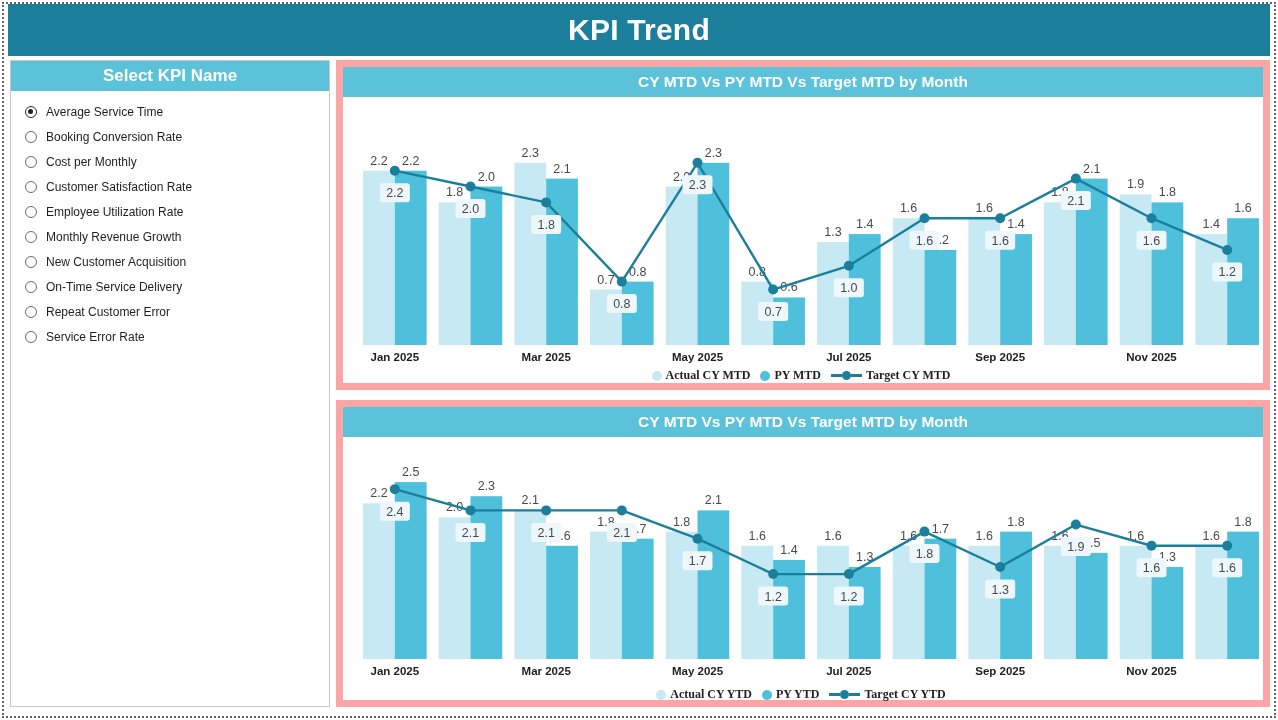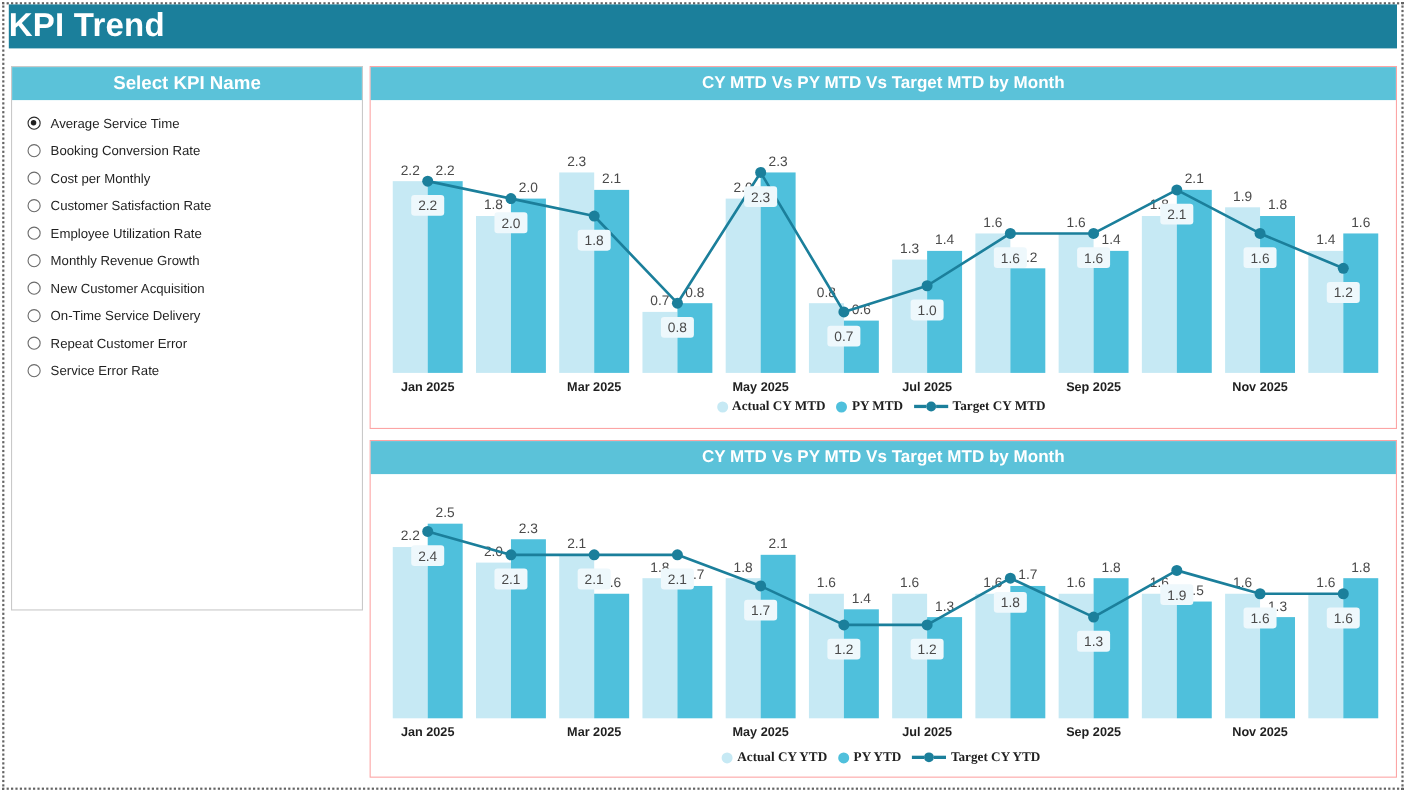--- a/index.html
+++ b/index.html
@@ -20,36 +20,36 @@
     content: "";
     position: absolute; left: 2px; top: 2px; right: 2px; bottom: 2px;
     border: 2px dotted #4a4a4a;
     pointer-events: none;
     opacity: .85;
   }
 
   .app-header {
     position: absolute;
     left: 8px; top: 4px;
-    width: 1262px; height: 40px;
+    width: 1262px; height: 52px;
     background: #1b7f9b;
-    display: flex; align-items: center; 
+    display: flex; align-items: center; justify-content: center;
   }
   .app-header .title {
     color: #ffffff;
     font-size: 30px;
     font-weight: bold;
     letter-spacing: .2px;
   }
 
   
   .sidebar {
     position: absolute;
     left: 10px; top: 60px;
-    width: 320px; height: 495px;
+    width: 320px; height: 647px;
     background: #ffffff;
     border: 1px solid #c9c9c9;
     display: flex; flex-direction: column;
   }
   .sidebar-header {
     height: 30px;
     background: #5bc2d9;
     display: flex; align-items: center; justify-content: center;
     color: #ffffff;
     font-size: 17px;
@@ -83,21 +83,21 @@
     font-weight: normal;
     color: #1f1f1f;
   }
 
   
   .panel {
     position: absolute;
     left: 336px;
     width: 934px;
     background: #ffffff;
-    border: 1px solid #fca5a5;
+    border: 7px solid #fca5a5;
   }
   #panel-mtd { top: 60px;  height: 330px; }
   #panel-ytd { top: 400px; height: 307px; }
 
   .panel-header {
     height: 30px;
     background: #5bc2d9;
     display: flex; align-items: center; justify-content: center;
     color: #ffffff;
     font-size: 15.5px;

